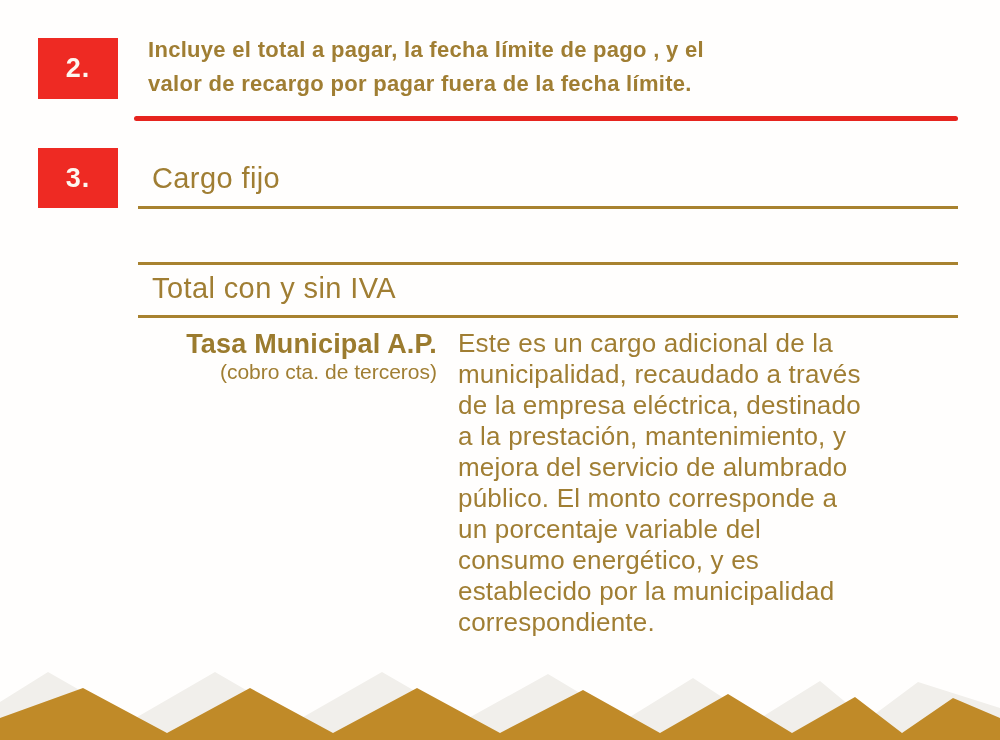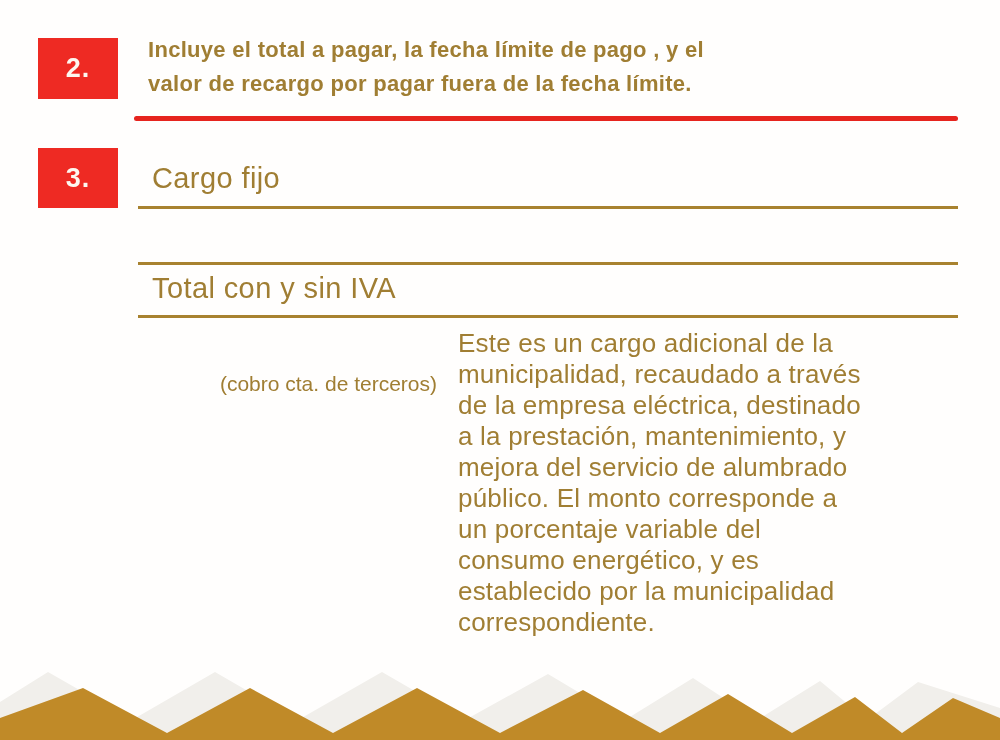--- a/index.html
+++ b/index.html
@@ -91,21 +91,21 @@
     text-align: right;
     color: #9b7b2e;
     font-size: 27px;
     font-weight: 700;
     letter-spacing: 0.2px;
     white-space: nowrap;
   }
   .row-sublabel-4 {
     position: absolute;
     left: 100px;
-    top: 372px;
+    top: 360px;
     width: 337px;
     text-align: right;
     color: #a07e33;
     font-size: 21px;
     font-weight: 500;
     white-space: nowrap;
   }
   .row-desc-4 {
     position: absolute;
     left: 458px;
@@ -142,20 +142,21 @@
   <div class="badge badge-3">3.</div>
 
   <div class="row-label row-label-1">Cargo fijo</div>
   <div class="gold-line line-1"></div>
 
   <div class="gold-line line-2"></div>
 
   <div class="row-label row-label-3">Total con y sin IVA</div>
   <div class="gold-line line-3"></div>
 
+  <div class="row-label-4">Tasa Municipal A.P.</div>
   <div class="row-sublabel-4">(cobro cta. de terceros)</div>
   <div class="row-desc-4">Este es un cargo adicional de la
 municipalidad, recaudado a través
 de la empresa eléctrica, destinado
 a la prestación, mantenimiento, y
 mejora del servicio de alumbrado
 público. El monto corresponde a
 un porcentaje variable del
 consumo energético, y es
 establecido por la municipalidad

